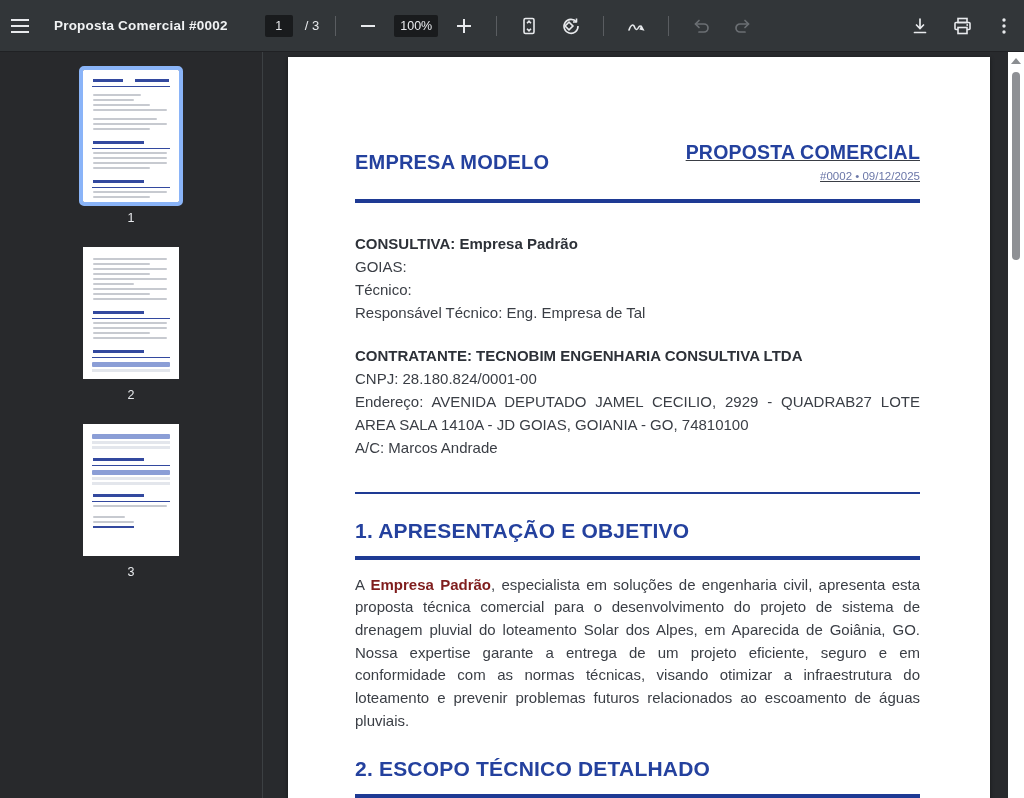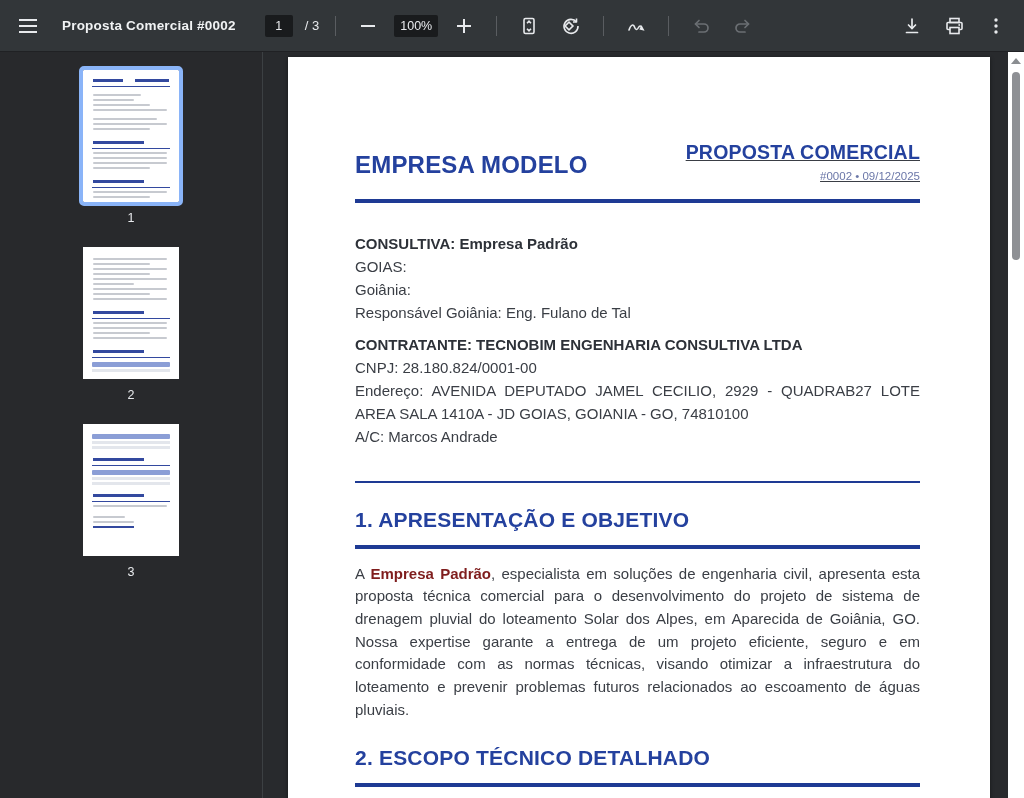--- a/index.html
+++ b/index.html
@@ -3,21 +3,21 @@
 <meta charset="utf-8">
 <style>
   * { box-sizing: border-box; margin: 0; padding: 0; }
   html, body { width: 1024px; height: 798px; overflow: hidden; }
   body { font-family: "Liberation Sans", sans-serif; background: #282a2d; }
 
   
   .toolbar {
     height: 52px; background: #323639; border-bottom: 1px solid #202124;
     display: grid; grid-template-columns: 1fr auto 1fr; align-items: center;
-    padding: 0 12px; position: relative; z-index: 5;
+    padding: 0 4px; position: relative; z-index: 5;
   }
   .tb-left { display: flex; align-items: center; gap: 18px; }
   .tb-center { display: flex; align-items: center; gap: 10px; }
   .tb-right { display: flex; align-items: center; gap: 10px; justify-content: flex-end; }
   .tb-title { color: #f1f3f4; font-size: 13.5px; font-weight: bold; letter-spacing: .2px; }
   .tbtn {
     width: 32px; height: 32px; border: none; background: transparent; border-radius: 50%;
     display: flex; align-items: center; justify-content: center; cursor: pointer; color: #e8eaed;
   }
   .tbtn svg { display: block; }
@@ -64,30 +64,30 @@
 
   
   .viewer { position: relative; flex: 1; background: #282a2d; overflow: hidden; }
   .page {
     position: absolute; left: 25px; top: 5px; width: 702px; height: 1200px;
     background: #ffffff; box-shadow: 0 1px 4px rgba(0,0,0,.45);
     padding: 84px 70px 0 67px; color: #3a3e45;
   }
 
   .doc-header { display: flex; justify-content: space-between; align-items: flex-start; }
-  .company-name { color: #24419e; font-size: 24px; font-weight: bold; margin-top: 10px; letter-spacing: .2px; }
+  .company-name { color: #24419e; font-size: 20px; font-weight: bold; margin-top: 10px; letter-spacing: .2px; }
   .doc-title-block { text-align: right; text-decoration: underline; }
   .doc-title { color: #24419e; font-size: 19.5px; font-weight: bold; letter-spacing: .2px; }
   .doc-subtitle { color: #6b77a8; font-size: 11.5px; margin-top: 6px; }
   .rule-thick { height: 4px; background: #1e3a94; margin-top: 17px; }
   .rule-mid { height: 3.5px; background: #1e3a94; }
   .rule-thin { height: 2px; background: #1e3a94; }
 
   .contact-block { margin-top: 29px; font-size: 15px; line-height: 23px; }
-  .contact-block + .contact-block { margin-top: 9px; }
+  .contact-block + .contact-block { margin-top: 20px; }
   .contact-title { font-weight: bold; color: #2d3138; }
   .contact-line { color: #3a3e45; }
   .justify { text-align: justify; }
 
   .sec-divider { margin-top: 33px; }
   .sec-heading { color: #24419e; font-size: 21px; font-weight: bold; margin-top: 25px; letter-spacing: .2px; }
   .sec-heading + .rule-mid { margin-top: 13px; }
   .para { font-size: 15px; line-height: 22.7px; text-align: justify; margin-top: 14px; color: #3a3e45; }
   .para b { color: #7f1d1d; }
   .sec-heading.second { }
@@ -330,22 +330,22 @@
         <div class="doc-title-block">
           <div class="doc-title">PROPOSTA COMERCIAL</div>
           <div class="doc-subtitle">#0002 • 09/12/2025</div>
         </div>
       </div>
       <div class="rule-thick"></div>
 
       <div class="contact-block">
         <div class="contact-title">CONSULTIVA: Empresa Padrão</div>
         <div class="contact-line">GOIAS:</div>
-        <div class="contact-line">Goiânia:</div>
-        <div class="contact-line">Responsável Goiânia: Eng. Fulano de Tal</div>
+        <div class="contact-line">Técnico:</div>
+        <div class="contact-line">Responsável Técnico: Eng. Empresa de Tal</div>
       </div>
 
       <div class="contact-block">
         <div class="contact-title">CONTRATANTE: TECNOBIM ENGENHARIA CONSULTIVA LTDA</div>
         <div class="contact-line">CNPJ: 28.180.824/0001-00</div>
         <div class="contact-line justify">Endereço: AVENIDA DEPUTADO JAMEL CECILIO, 2929 - QUADRAB27 LOTE AREA SALA 1410A - JD GOIAS, GOIANIA - GO, 74810100</div>
         <div class="contact-line">A/C: Marcos Andrade</div>
       </div>
 
       <div class="rule-thin sec-divider"></div>

